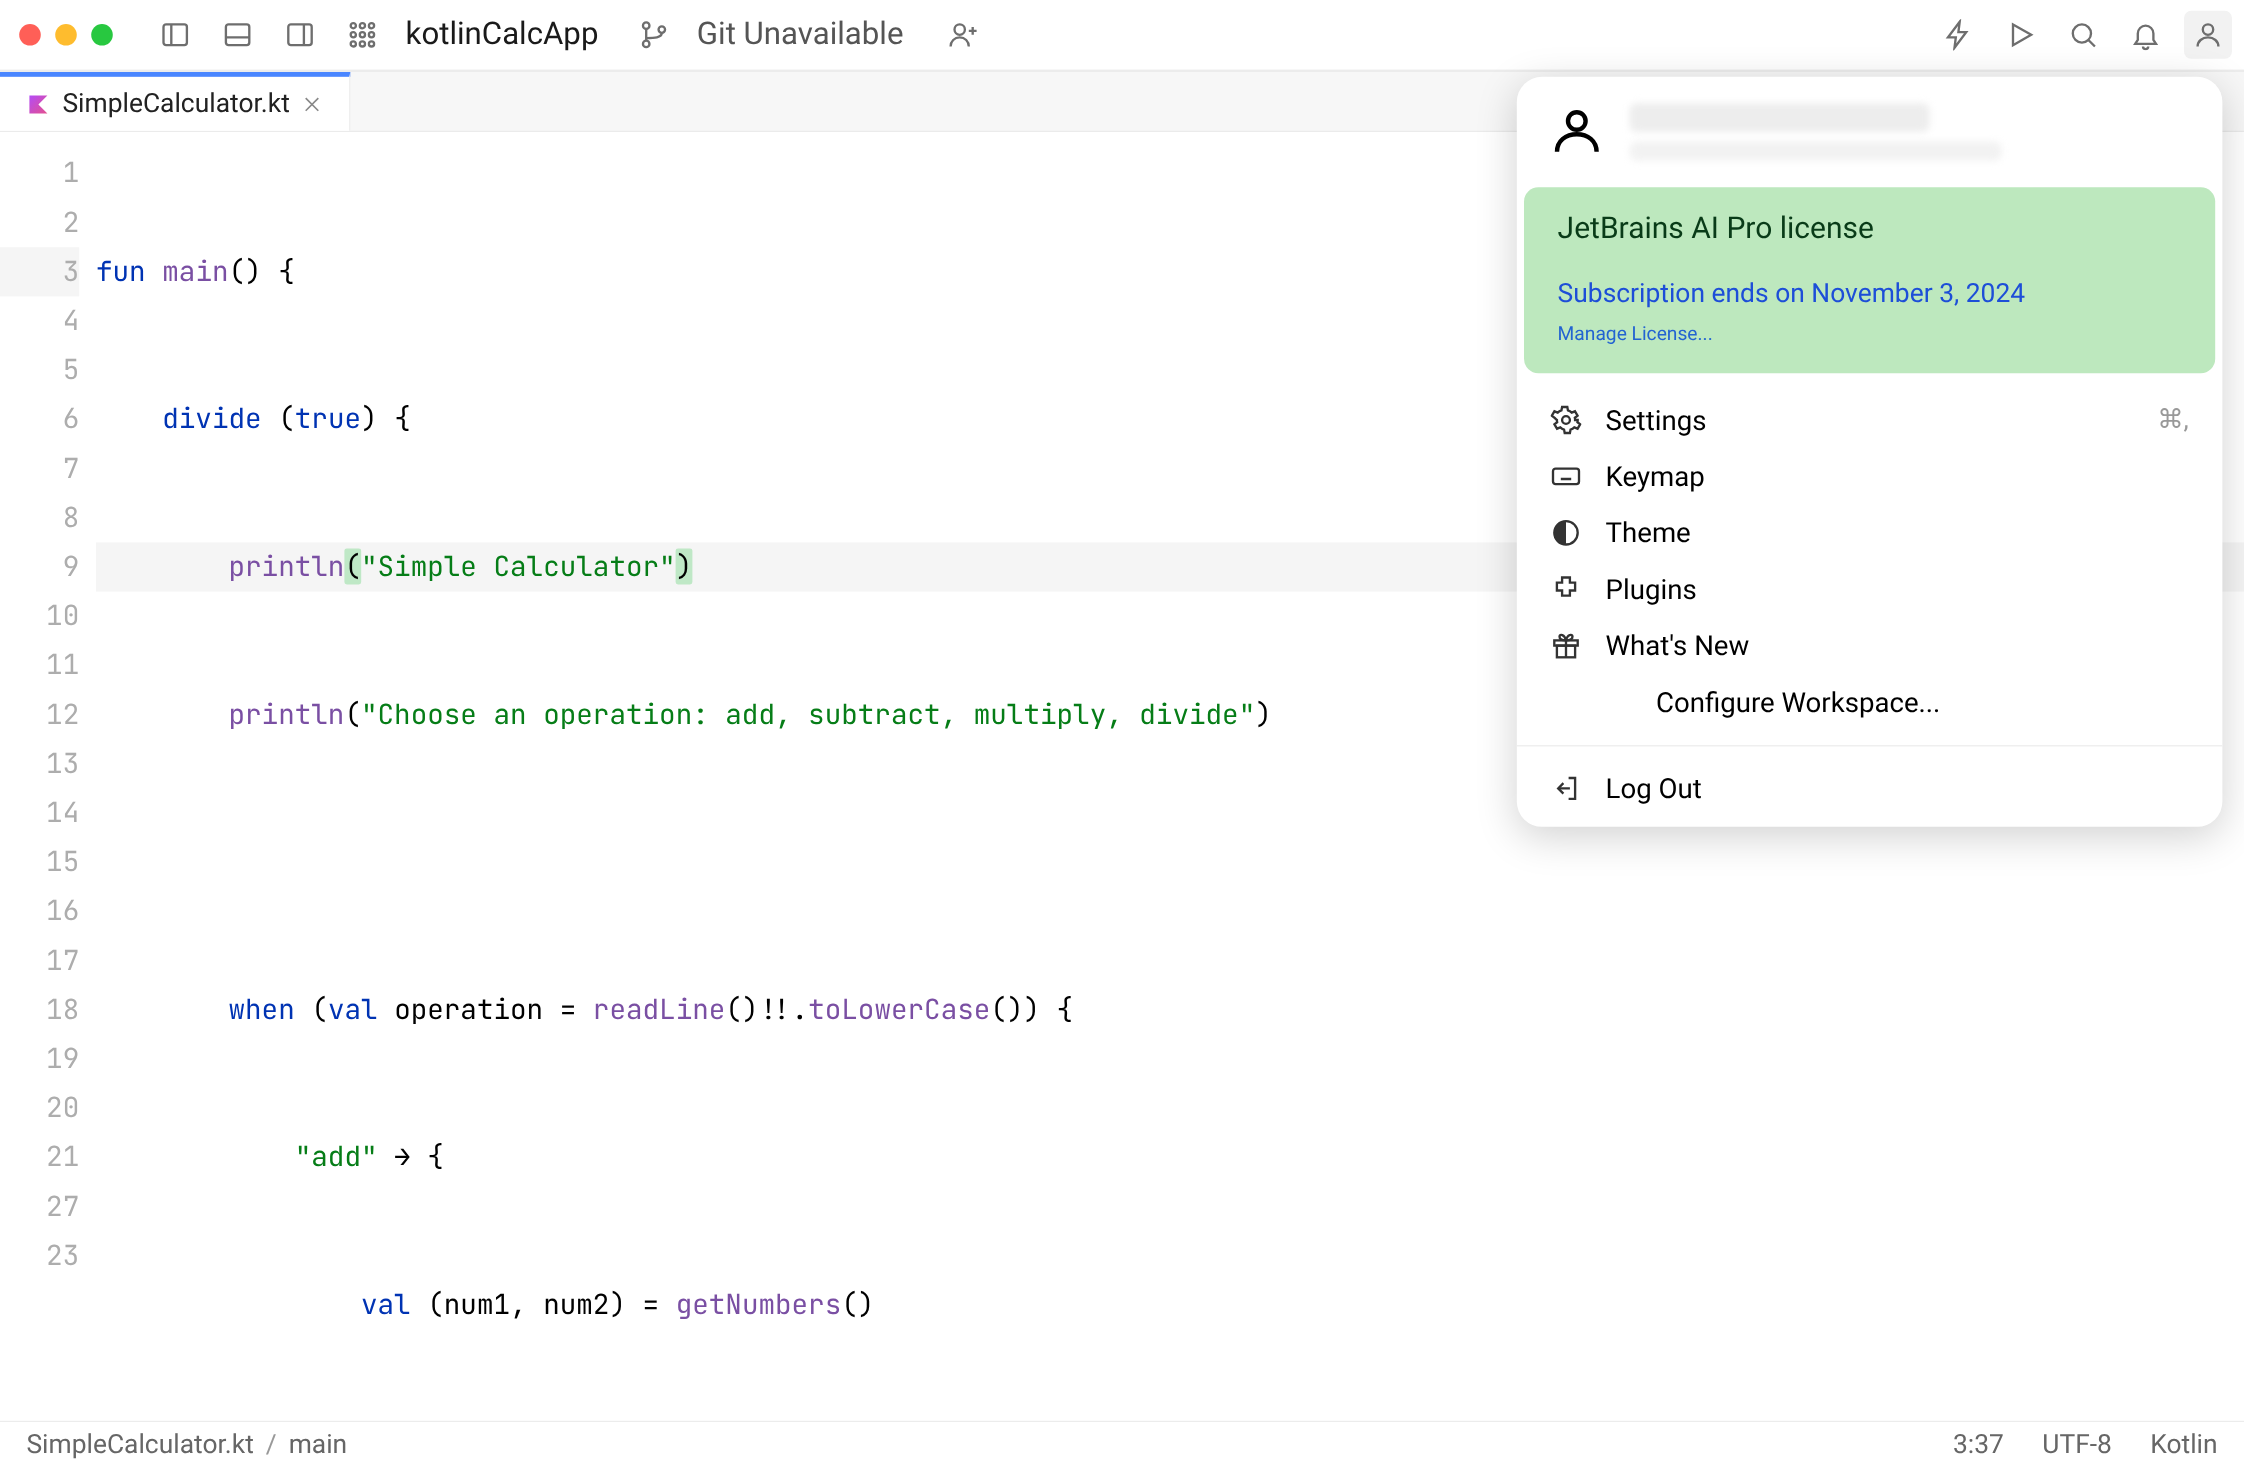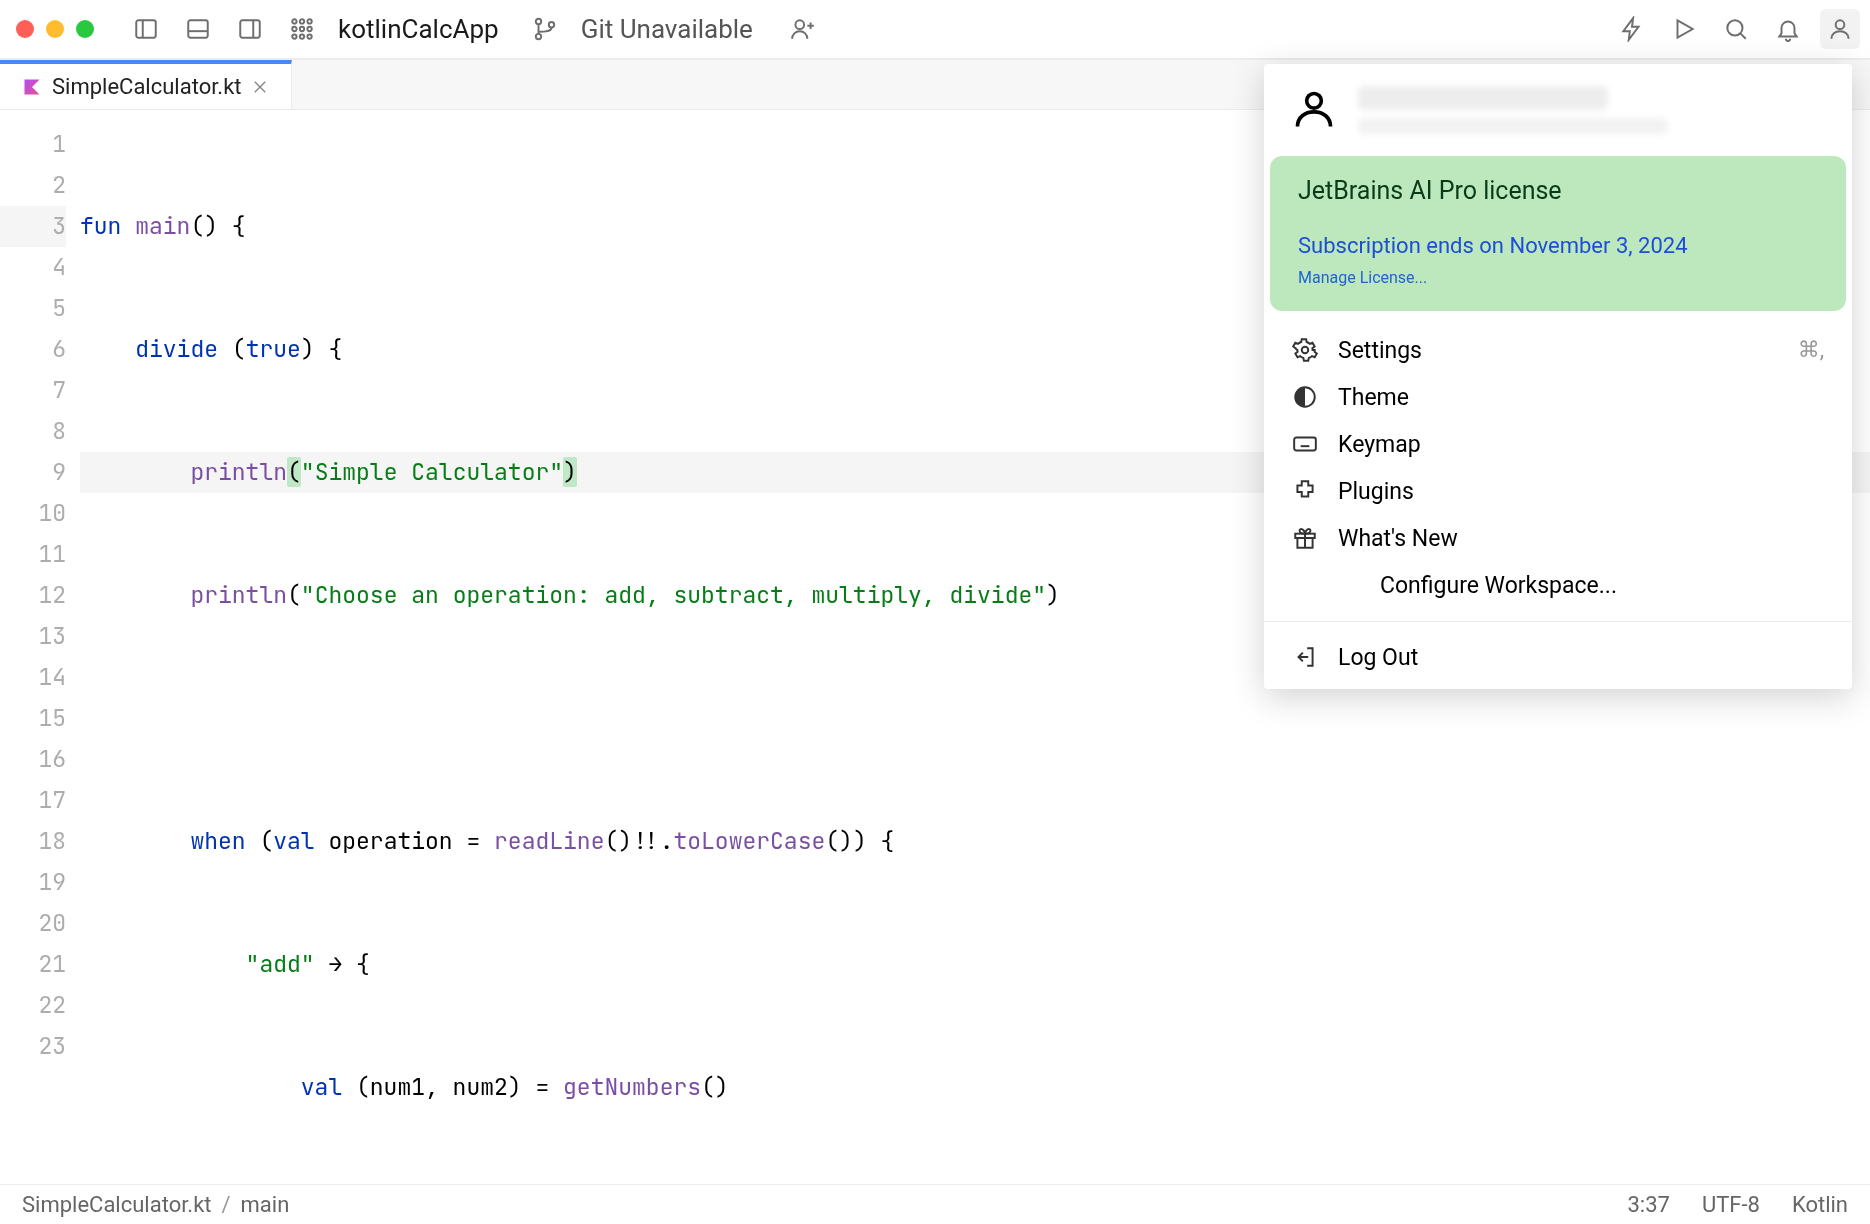--- a/index.html
+++ b/index.html
@@ -45,21 +45,21 @@
   
   .status-bar { position:absolute; bottom:0; left:0; right:0; height:40px; border-top:1px solid #ECECEC; display:flex; align-items:center; padding:0 22px; font-size:22px; color:#666; background:#fff;}
   .status-bar .spacer { flex:1; }
   .status-bar span { margin-left:32px; }
   .status-bar .crumb { margin:0; color:#666; }
   .status-bar .sep   { margin:0 10px; color:#999;}
 
   
   .dropdown {
     position:absolute; top:64px; right:18px; width:588px;
-    background:#fff; border-radius:4px; box-shadow:0 8px 34px rgba(0,0,0,.18);
+    background:#fff; border-radius:21px; box-shadow:0 8px 34px rgba(0,0,0,.18);
     overflow:hidden;
     font-size:23px;
   }
   .dd-user { display:flex; align-items:center; gap:22px; padding:22px 28px; }
   .dd-user svg { width:44px; height:44px; stroke:#000; fill:none; stroke-width:2;}
   .dd-user-name { width:250px; height:24px; background:#EDEDED; border-radius:6px; filter:blur(3px); margin-bottom:8px;}
   .dd-user-sub  { width:310px; height:16px; background:#F2F2F2; border-radius:6px; filter:blur(3px);}
 
   .dd-license { background:#BDE8BE; padding:20px 28px 24px; margin:0 6px 8px; border-radius:12px; }
   .dd-license-title { font-size:25px; color:#093b18; margin-bottom:6px;}
@@ -206,21 +206,21 @@
     <div>12</div>
     <div>13</div>
     <div>14</div>
     <div>15</div>
     <div>16</div>
     <div>17</div>
     <div>18</div>
     <div>19</div>
     <div>20</div>
     <div>21</div>
-    <div>22</div>
+    <div>27</div>
     <div>23</div>
   </div>
 
   <div class="code-area">
     <div class="line"><span class="kw">fun</span> <span class="fn">main</span><span>() {</span></div>
     <div class="line">    <span class="kw">divide</span> <span>(</span><span class="kw">true</span><span>) {</span></div>
     <div class="line current-row">        <span class="fn">println</span><span class="op-hl">(</span><span class="str">"Simple Calculator"</span><span class="op-hl">)</span></div>
     <div class="line">        <span class="fn">println</span><span>(</span><span class="str">"Choose an operation: add, subtract, multiply, divide"</span><span>)</span></div>
     <div class="line"> </div>
     <div class="line">        <span class="kw">when</span> <span>(</span><span class="kw">val</span><span> operation = </span><span class="fn">readLine</span><span>()!!.</span><span class="fn">toLowerCase</span><span>()) {</span></div>
@@ -277,38 +277,38 @@
     <div class="dd-item">
       <svg viewBox="0 0 24 24">
           <circle cx="12" cy="12" r="3"></circle>
           <path d="M19 12a7 7 0 00-.2-1.7l2.1-1.6-2-3.4-2.5 1a7 7 0 00-2.9-1.7L13 2h-4l-.5 2.6a7 7 0 00-2.9 1.7l-2.5-1-2 3.4 2.1 1.6A7 7 0 005 12c0 .6.1 1.1.2 1.7l-2.1 1.6 2 3.4 2.5-1a7 7 0 002.9 1.7L11 22h4l.5-2.6a7 7 0 002.9-1.7l2.5 1 2-3.4-2.1-1.6c.1-.6.2-1.1.2-1.7z"></path>
         </svg>
       <span>Settings</span>
       <span class="shortcut">⌘,</span>
     </div>
     <div class="dd-item">
       <svg viewBox="0 0 24 24">
-          <circle cx="12" cy="12" r="9"></circle>
-          <path d="M12 3a9 9 0 000 18z" fill="#333" stroke="none"></path>
-        </svg>
-      <span>Theme</span>
-    </div>
-    <div class="dd-item">
-      <svg viewBox="0 0 24 24">
           <rect x="2" y="6" width="20" height="12" rx="2"></rect>
           <line x1="6" y1="10" x2="6" y2="10"></line>
           <line x1="10" y1="10" x2="10" y2="10"></line>
           <line x1="14" y1="10" x2="14" y2="10"></line>
           <line x1="18" y1="10" x2="18" y2="10"></line>
           <line x1="8" y1="14" x2="16" y2="14"></line>
         </svg>
       <span>Keymap</span>
     </div>
     <div class="dd-item">
       <svg viewBox="0 0 24 24">
+          <circle cx="12" cy="12" r="9"></circle>
+          <path d="M12 3a9 9 0 000 18z" fill="#333" stroke="none"></path>
+        </svg>
+      <span>Theme</span>
+    </div>
+    <div class="dd-item">
+      <svg viewBox="0 0 24 24">
           <path d="M9 3h6v4h4v6h-4v4H9v-4H5V7h4z"></path>
         </svg>
       <span>Plugins</span>
     </div>
     <div class="dd-item">
       <svg viewBox="0 0 24 24">
           <rect x="3" y="8" width="18" height="4"></rect>
           <rect x="5" y="12" width="14" height="9"></rect>
           <line x1="12" y1="8" x2="12" y2="21"></line>
           <path d="M12 8c-3 0-5-1-5-3s4-2 5 3zM12 8c3 0 5-1 5-3s-4-2-5 3z"></path>

